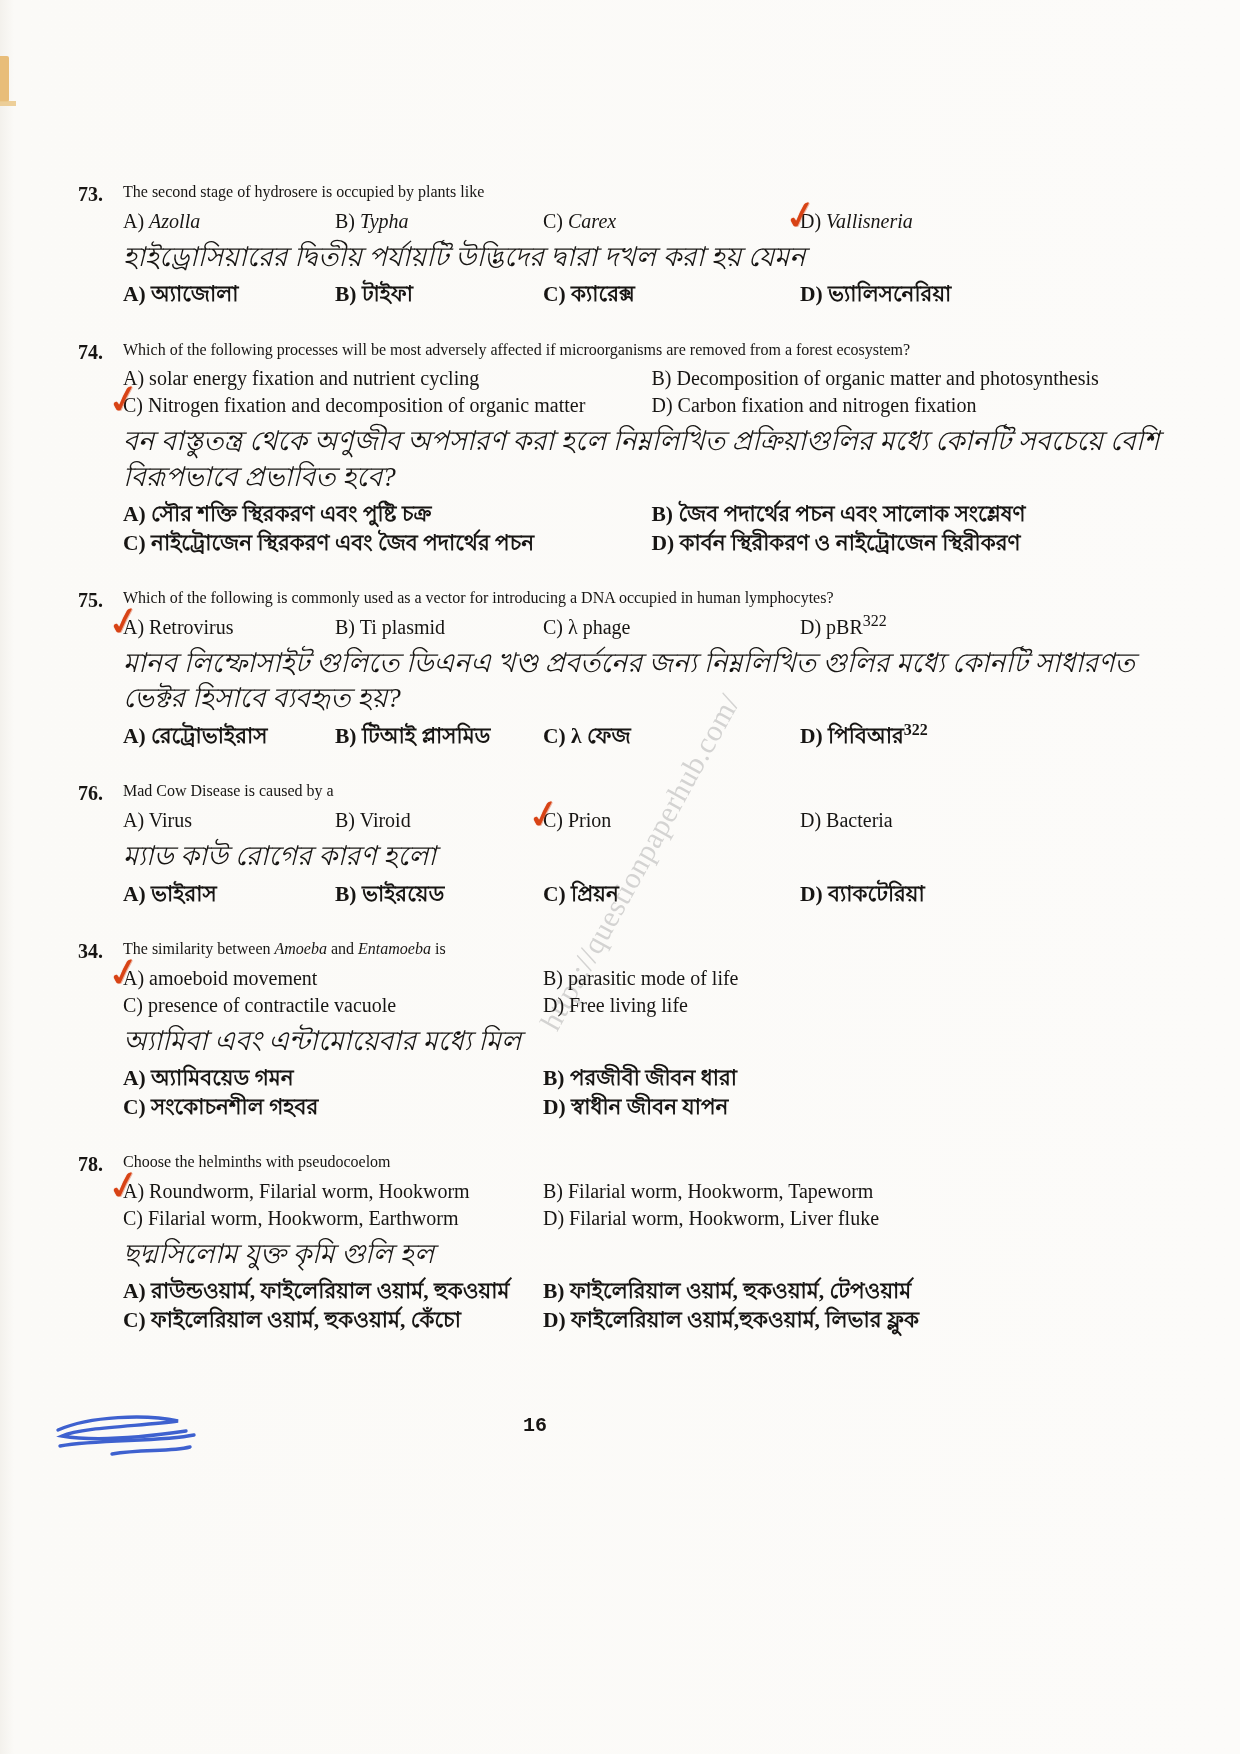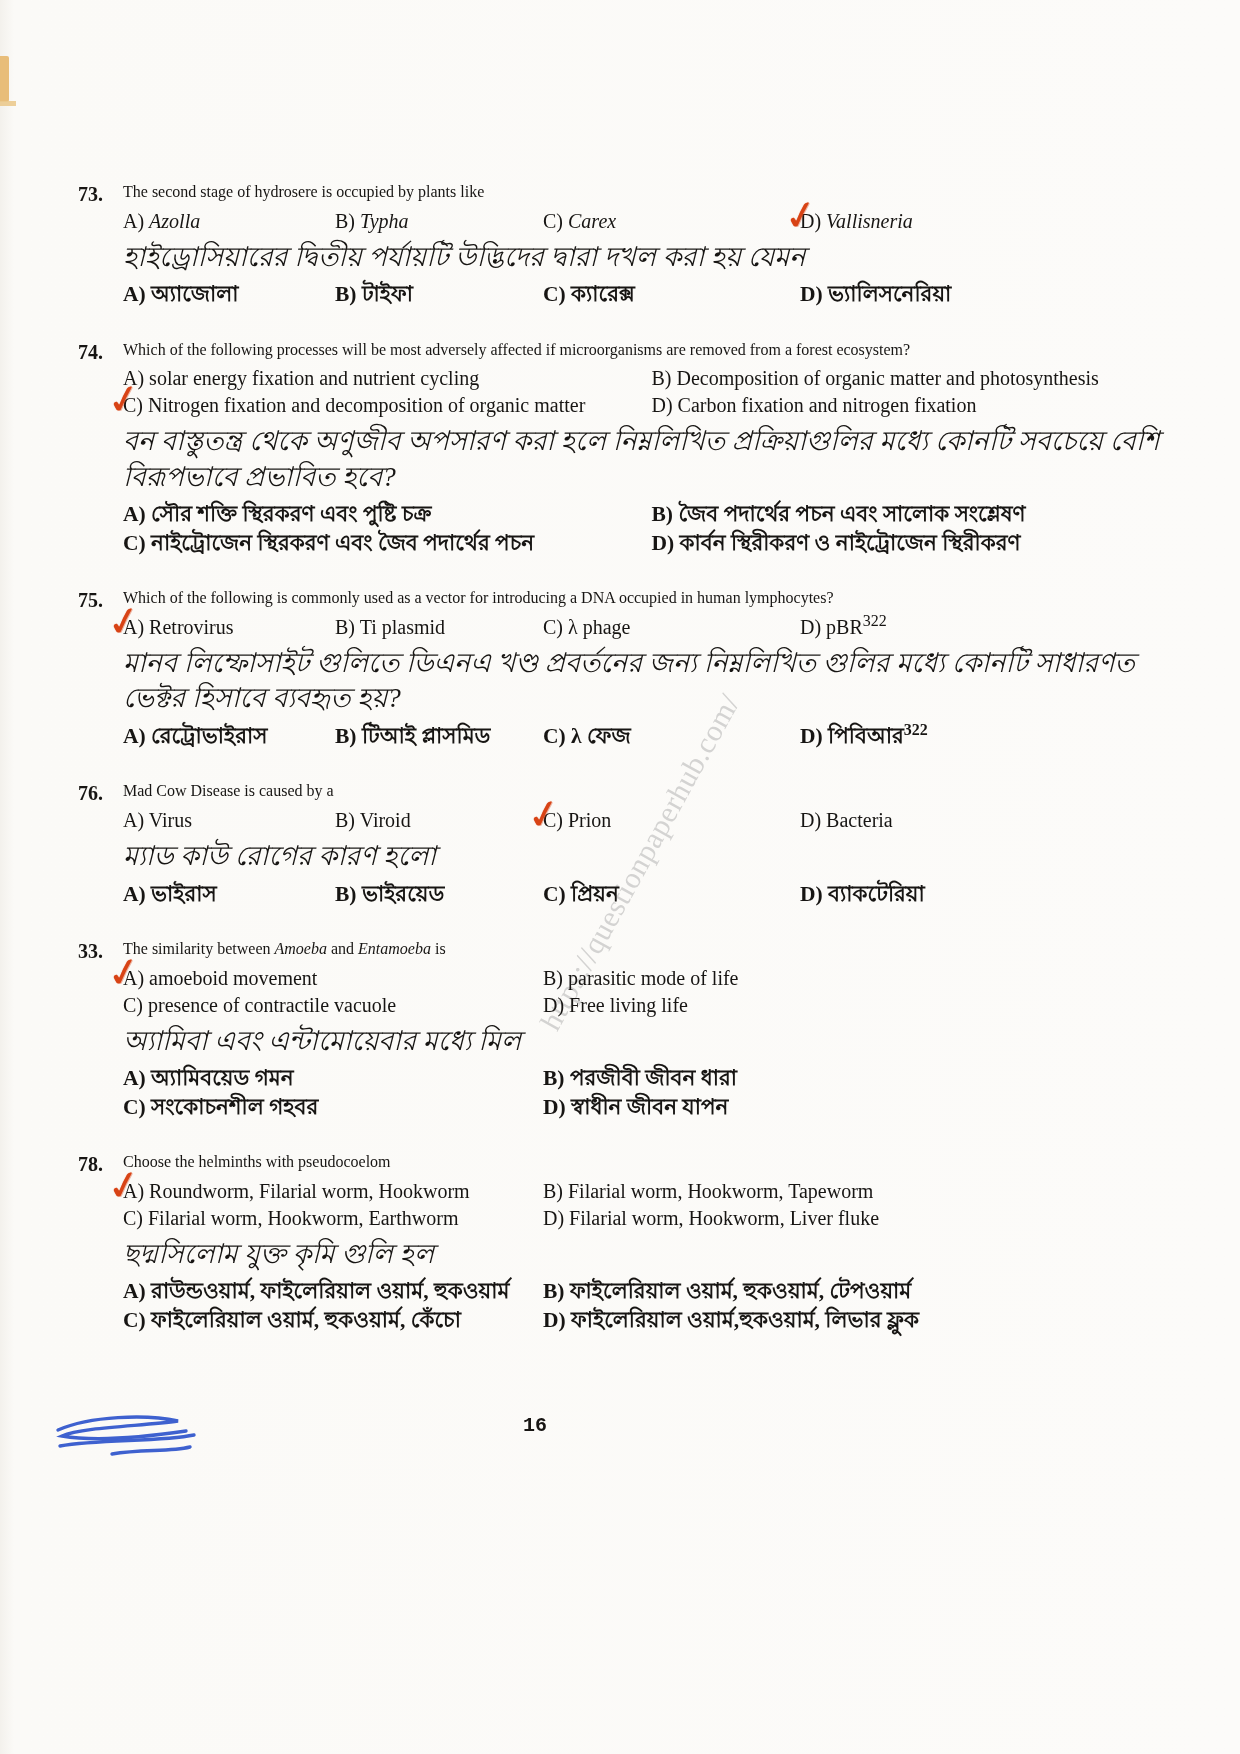--- a/index.html
+++ b/index.html
@@ -137,21 +137,21 @@
           <div class="q-line bn"><span>ম্যাড কাউ রোগের কারণ হলো</span></div>
           <div class="opts cols-4 bn">
             <div class="opt"><span class="opt-label">A) </span><span>ভাইরাস</span></div>
             <div class="opt"><span class="opt-label">B) </span><span>ভাইরয়েড</span></div>
             <div class="opt"><span class="opt-label">C) </span><span>প্রিয়ন</span></div>
             <div class="opt"><span class="opt-label">D) </span><span>ব্যাকটেরিয়া</span></div>
           </div>
         </div>
       </div>
       <div class="question">
-        <div class="q-num">33.</div>
+        <div class="q-num">34.</div>
         <div class="q-body">
           <div class="q-line en"><span>The similarity between </span><i>Amoeba</i><span> and </span><i>Entamoeba</i><span> is</span></div>
           <div class="opts cols-2 en">
             <div class="opt"><span class="mark">✓</span><span class="opt-label">A) </span><span>amoeboid movement</span></div>
             <div class="opt"><span class="opt-label">B) </span><span>parasitic mode of life</span></div>
             <div class="opt"><span class="opt-label">C) </span><span>presence of contractile vacuole</span></div>
             <div class="opt"><span class="opt-label">D) </span><span>Free living life</span></div>
           </div>
           <div class="q-line bn"><span>অ্যামিবা এবং এন্টামোয়েবার মধ্যে মিল</span></div>
           <div class="opts cols-2 bn">

